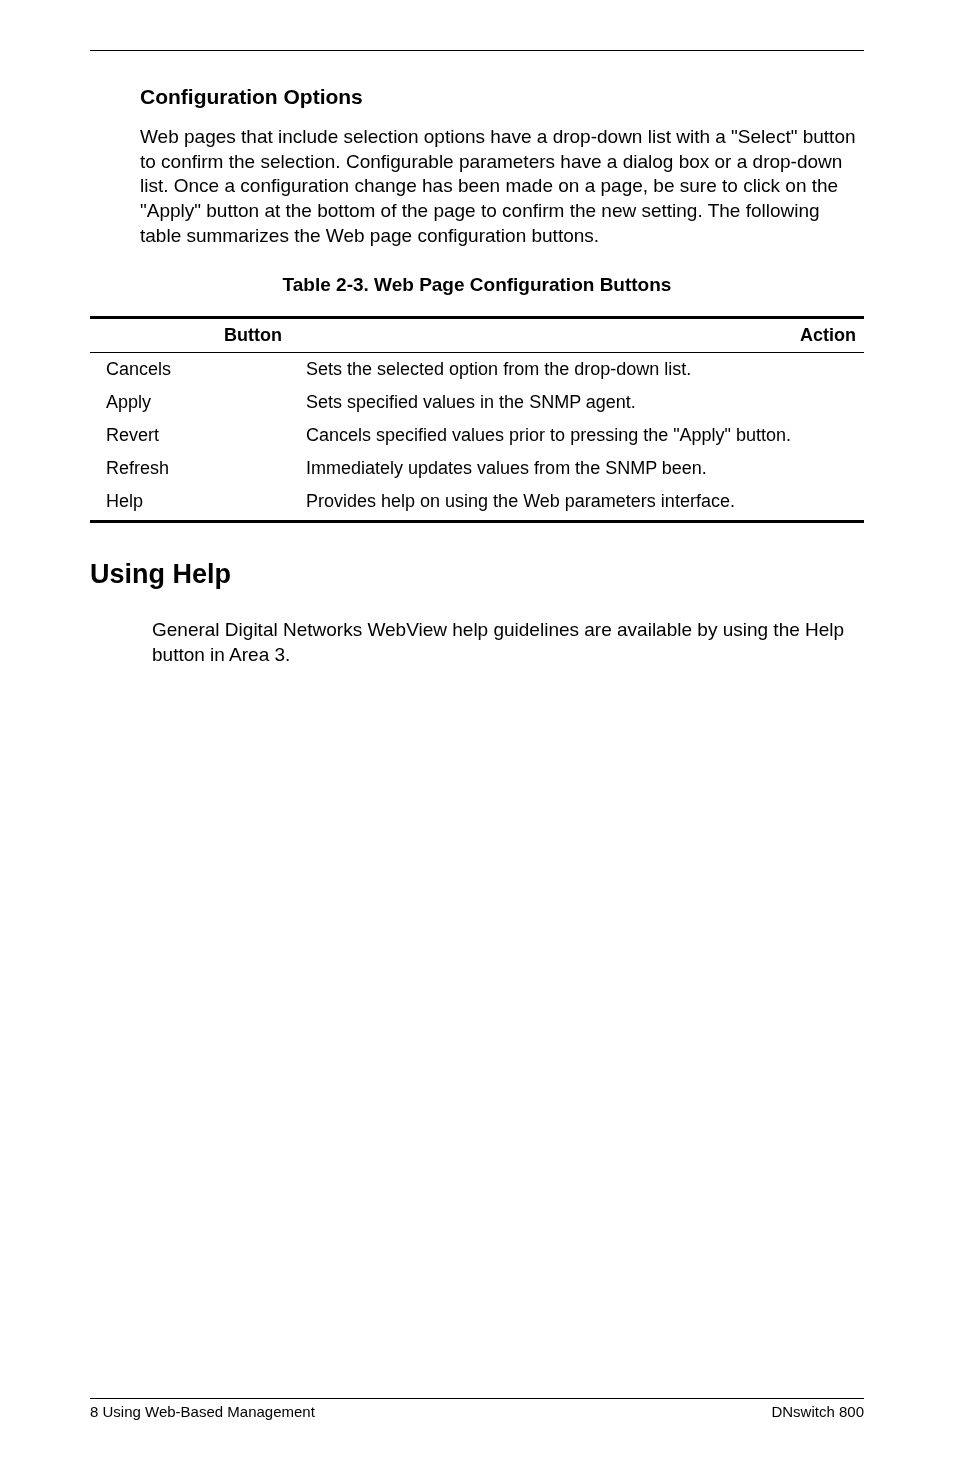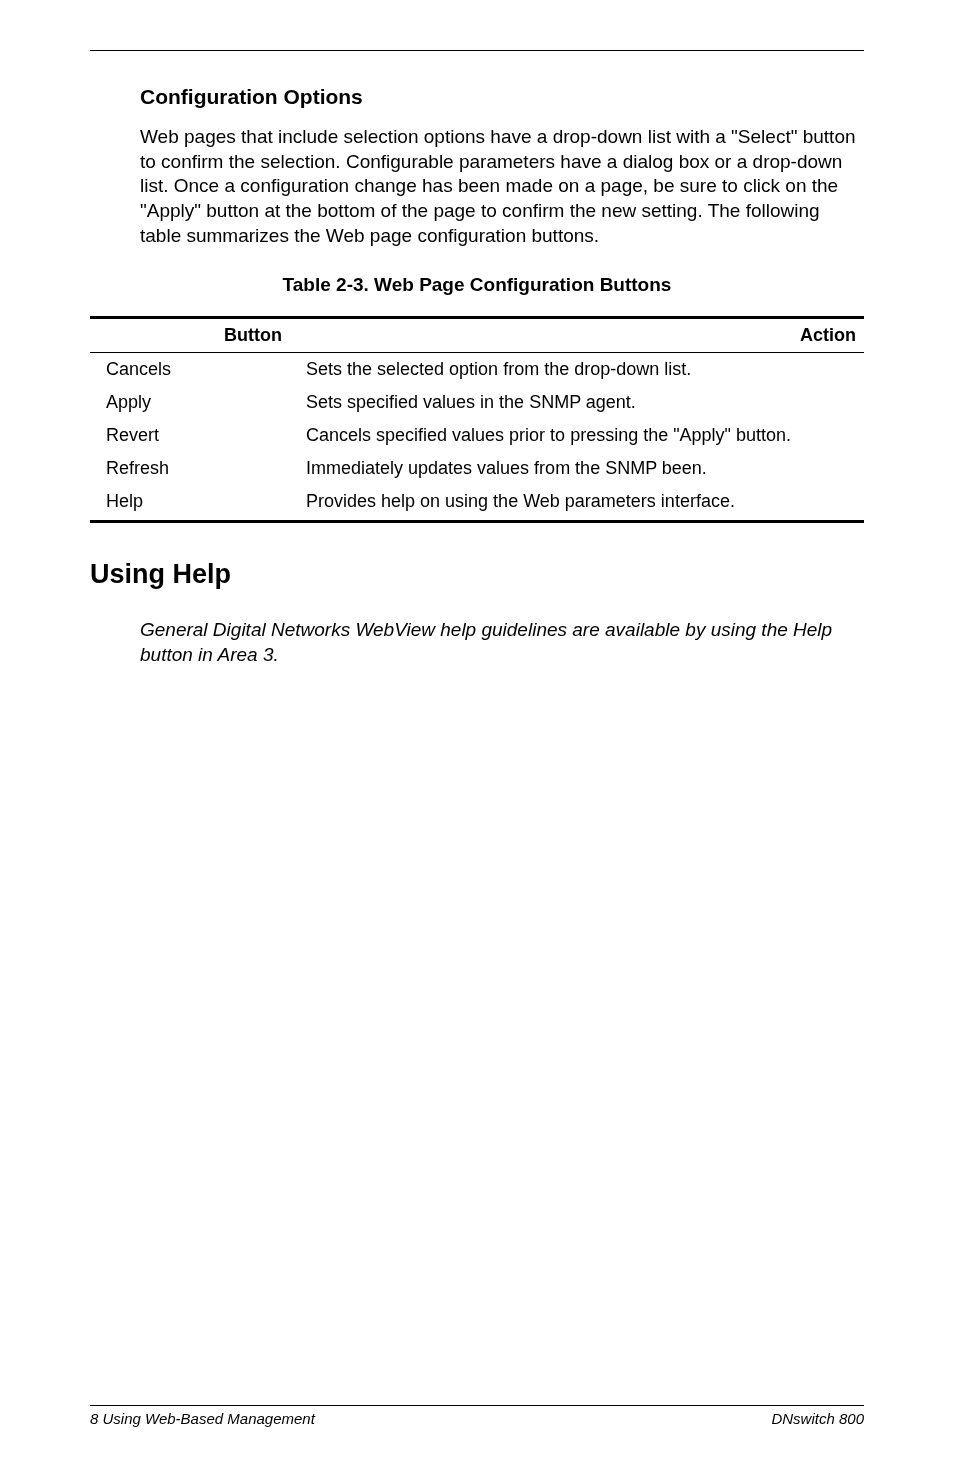--- a/index.html
+++ b/index.html
@@ -55,22 +55,21 @@
     font-size: 27px;
     font-weight: bold;
     margin-bottom: 28px;
     margin-left: -50px;
   }
   .section-wrap { margin-left: 50px; }
   .footer {
     position: absolute;
     left: 90px;
     right: 90px;
-    bottom: 48px;
-    font-style: italic;
+    bottom: 55px;
   }
   .footer-rule {
     border: none;
     border-top: 1px solid #000;
     margin-bottom: 4px;
   }
   .footer-row {
     display: flex;
     justify-content: space-between;
     font-size: 15px;
@@ -114,21 +113,21 @@
     </tr>
     <tr>
       <td class="col-btn">Help</td>
       <td>Provides help on using the Web parameters interface.</td>
     </tr>
   </tbody>
 </table>
 
 <div class="section-wrap">
   <h2 class="h2">Using Help</h2>
-  <p class="body-para" style="margin-left:0;font-style:italic;">General Digital Networks WebView help guidelines are available by using the Help button in Area 3.</p>
+  <p class="body-para" style="margin-left:12px;">General Digital Networks WebView help guidelines are available by using the Help button in Area 3.</p>
 </div>
 
 <div class="footer">
   <hr class="footer-rule">
   <div class="footer-row">
     <span>8  Using Web-Based Management</span>
     <span>DNswitch 800</span>
   </div>
 </div>
 

